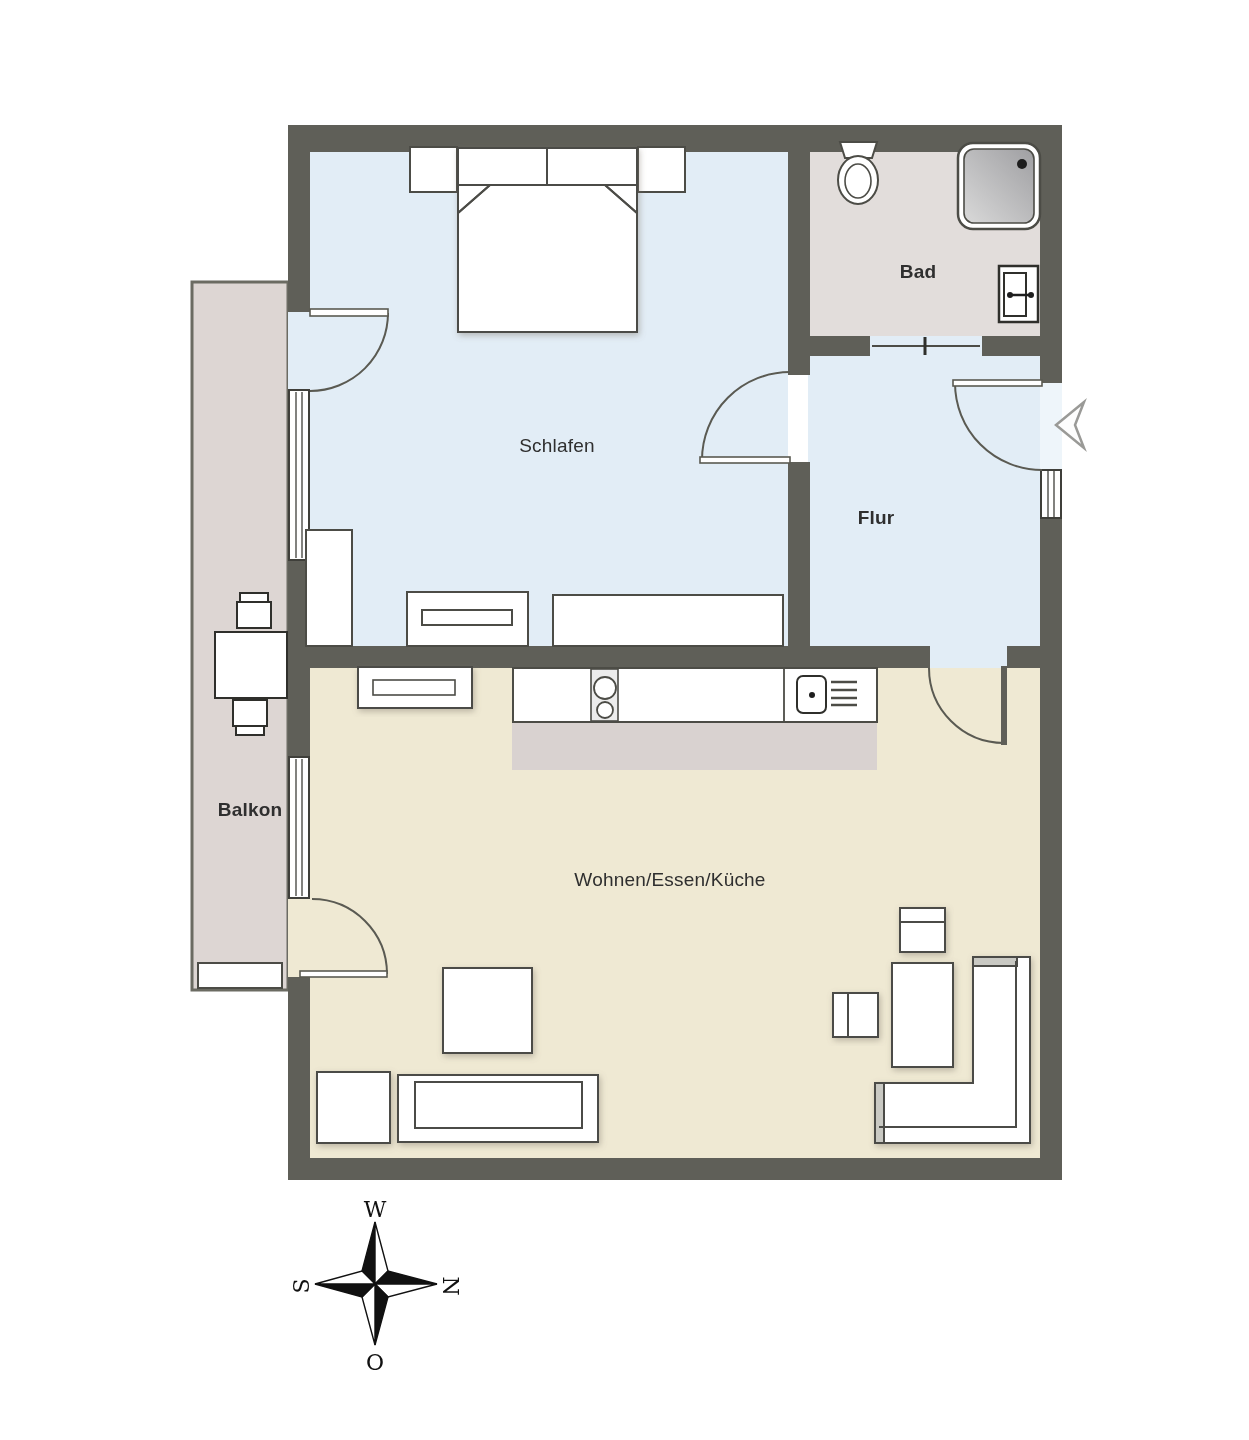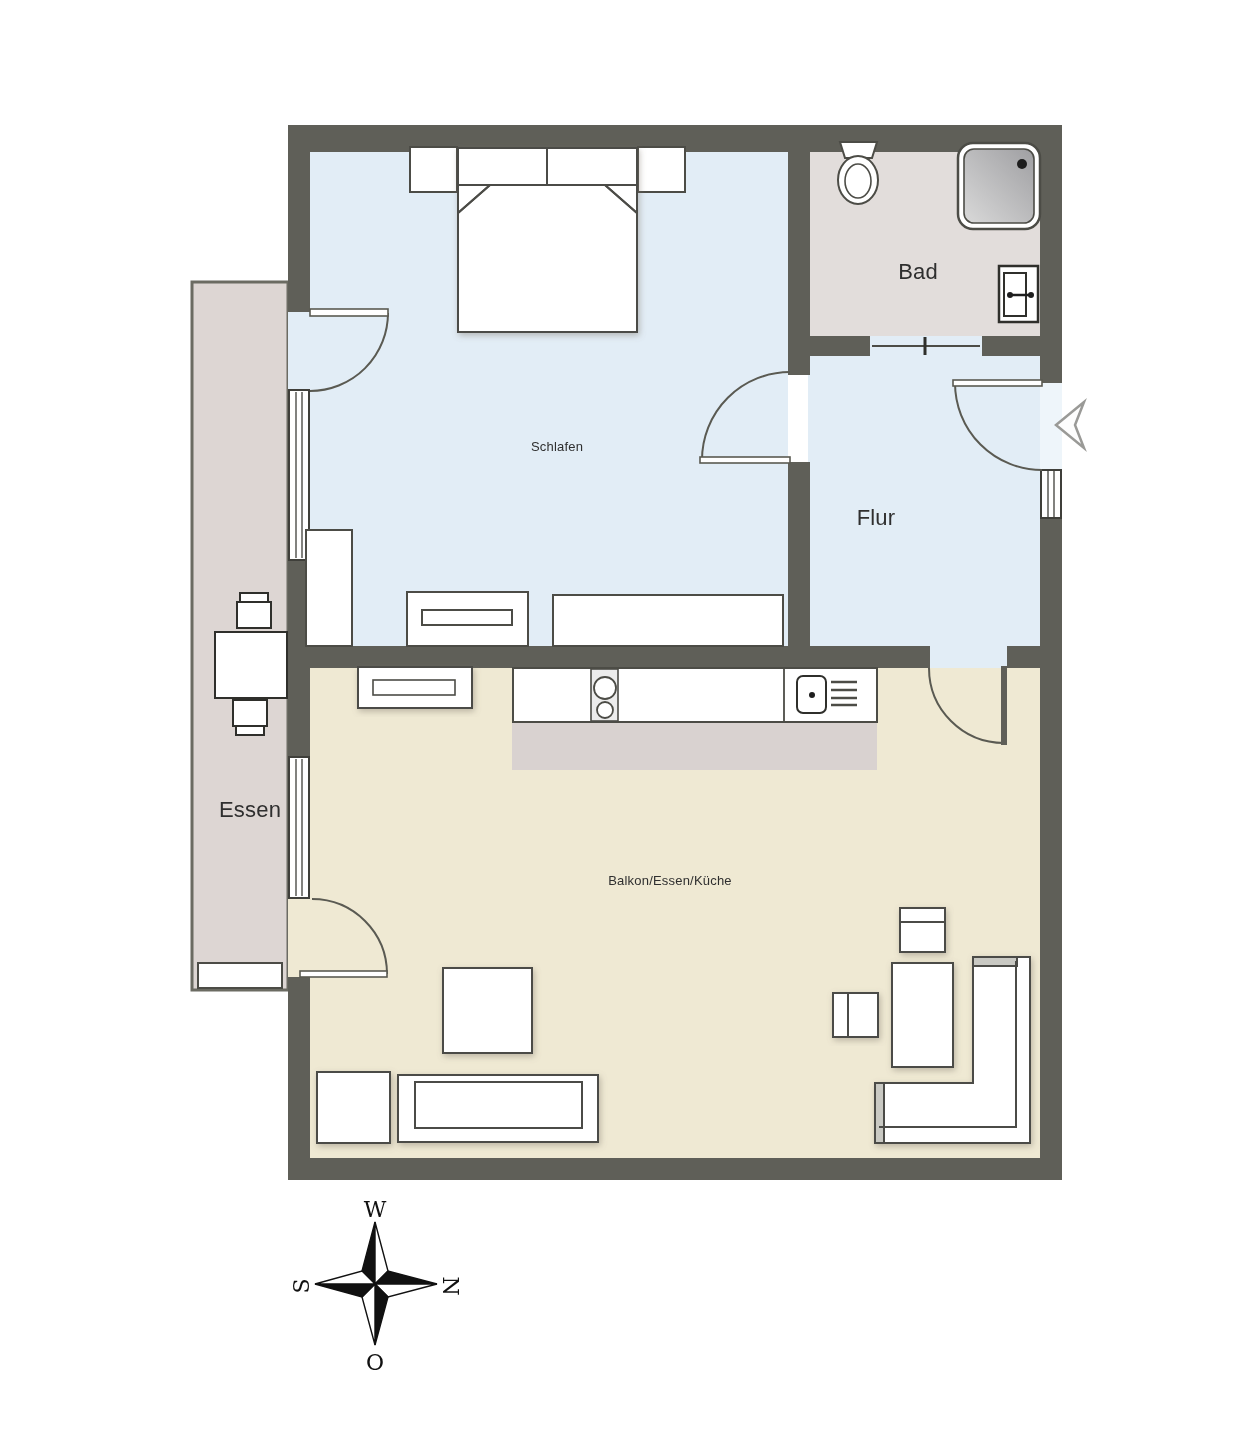--- a/index.html
+++ b/index.html
@@ -1,21 +1,21 @@
 <!DOCTYPE html>
 <html><head>
 <meta charset="utf-8">
 <style>
   html,body{margin:0;padding:0;background:#ffffff;}
   #stage{position:relative;width:1249px;height:1440px;background:#ffffff;overflow:hidden;
          font-family:"Liberation Sans",sans-serif;}
   #plan-svg{position:absolute;left:0;top:0;}
   .room-label{position:absolute;transform:translate(-50%,-50%);color:#2f2f2f;
-              font-size:13px;letter-spacing:0.2px;white-space:nowrap;}
-  .room-label.small{font-size:22px;}
+              font-size:19px;letter-spacing:0.2px;white-space:nowrap;}
+  .room-label.small{font-size:19px;font-weight:bold;}
 </style>
 </head>
 <body>
 
 <div id="stage">
 
   <svg id="plan-svg" width="1249" height="1440" viewBox="0 0 1249 1440">
     <defs>
       <filter id="soft" x="-20%" y="-20%" width="140%" height="140%">
         <feDropShadow dx="1.5" dy="2.5" stdDeviation="3" flood-color="#7a7468" flood-opacity="0.45"></feDropShadow>
@@ -222,16 +222,16 @@
         <text x="449" y="1292" transform="rotate(90 449 1286)">N</text>
         <text x="375" y="1370">O</text>
         <text x="303" y="1292" transform="rotate(-90 303 1286)">S</text>
       </g>
     </g>
   </svg>
 
   <div class="room-label" style="left:557px;top:446px;">Schlafen</div>
   <div class="room-label small" style="left:918px;top:272px;">Bad</div>
   <div class="room-label small" style="left:876px;top:518px;">Flur</div>
-  <div class="room-label" style="left:670px;top:880px;">Balkon/Essen/Küche</div>
-  <div class="room-label small" style="left:250px;top:810px;">Essen</div>
+  <div class="room-label" style="left:670px;top:880px;">Wohnen/Essen/Küche</div>
+  <div class="room-label small" style="left:250px;top:810px;">Balkon</div>
 
 </div>
 
 </body></html>

